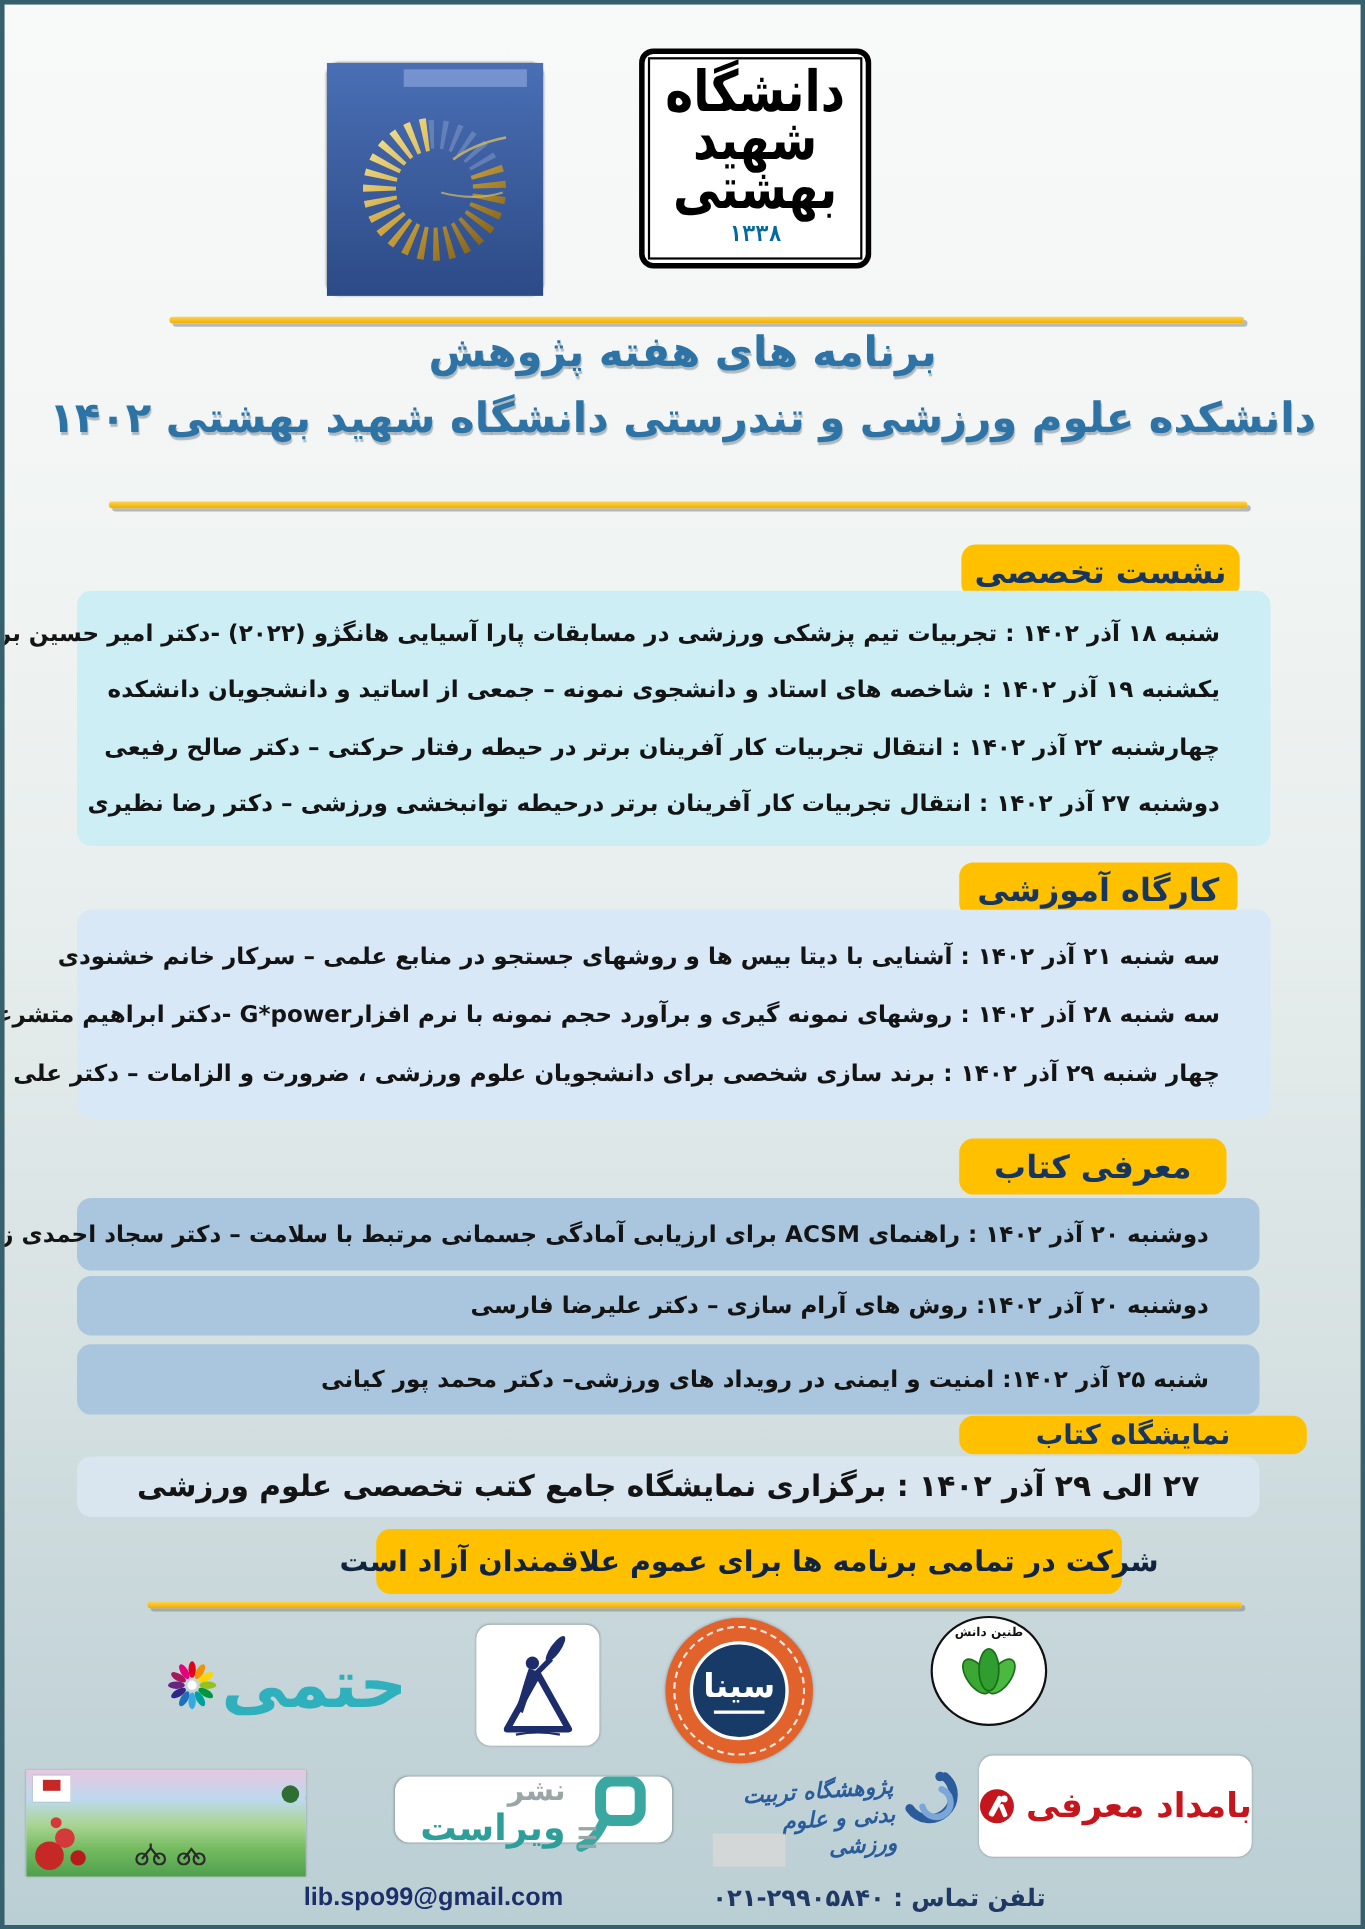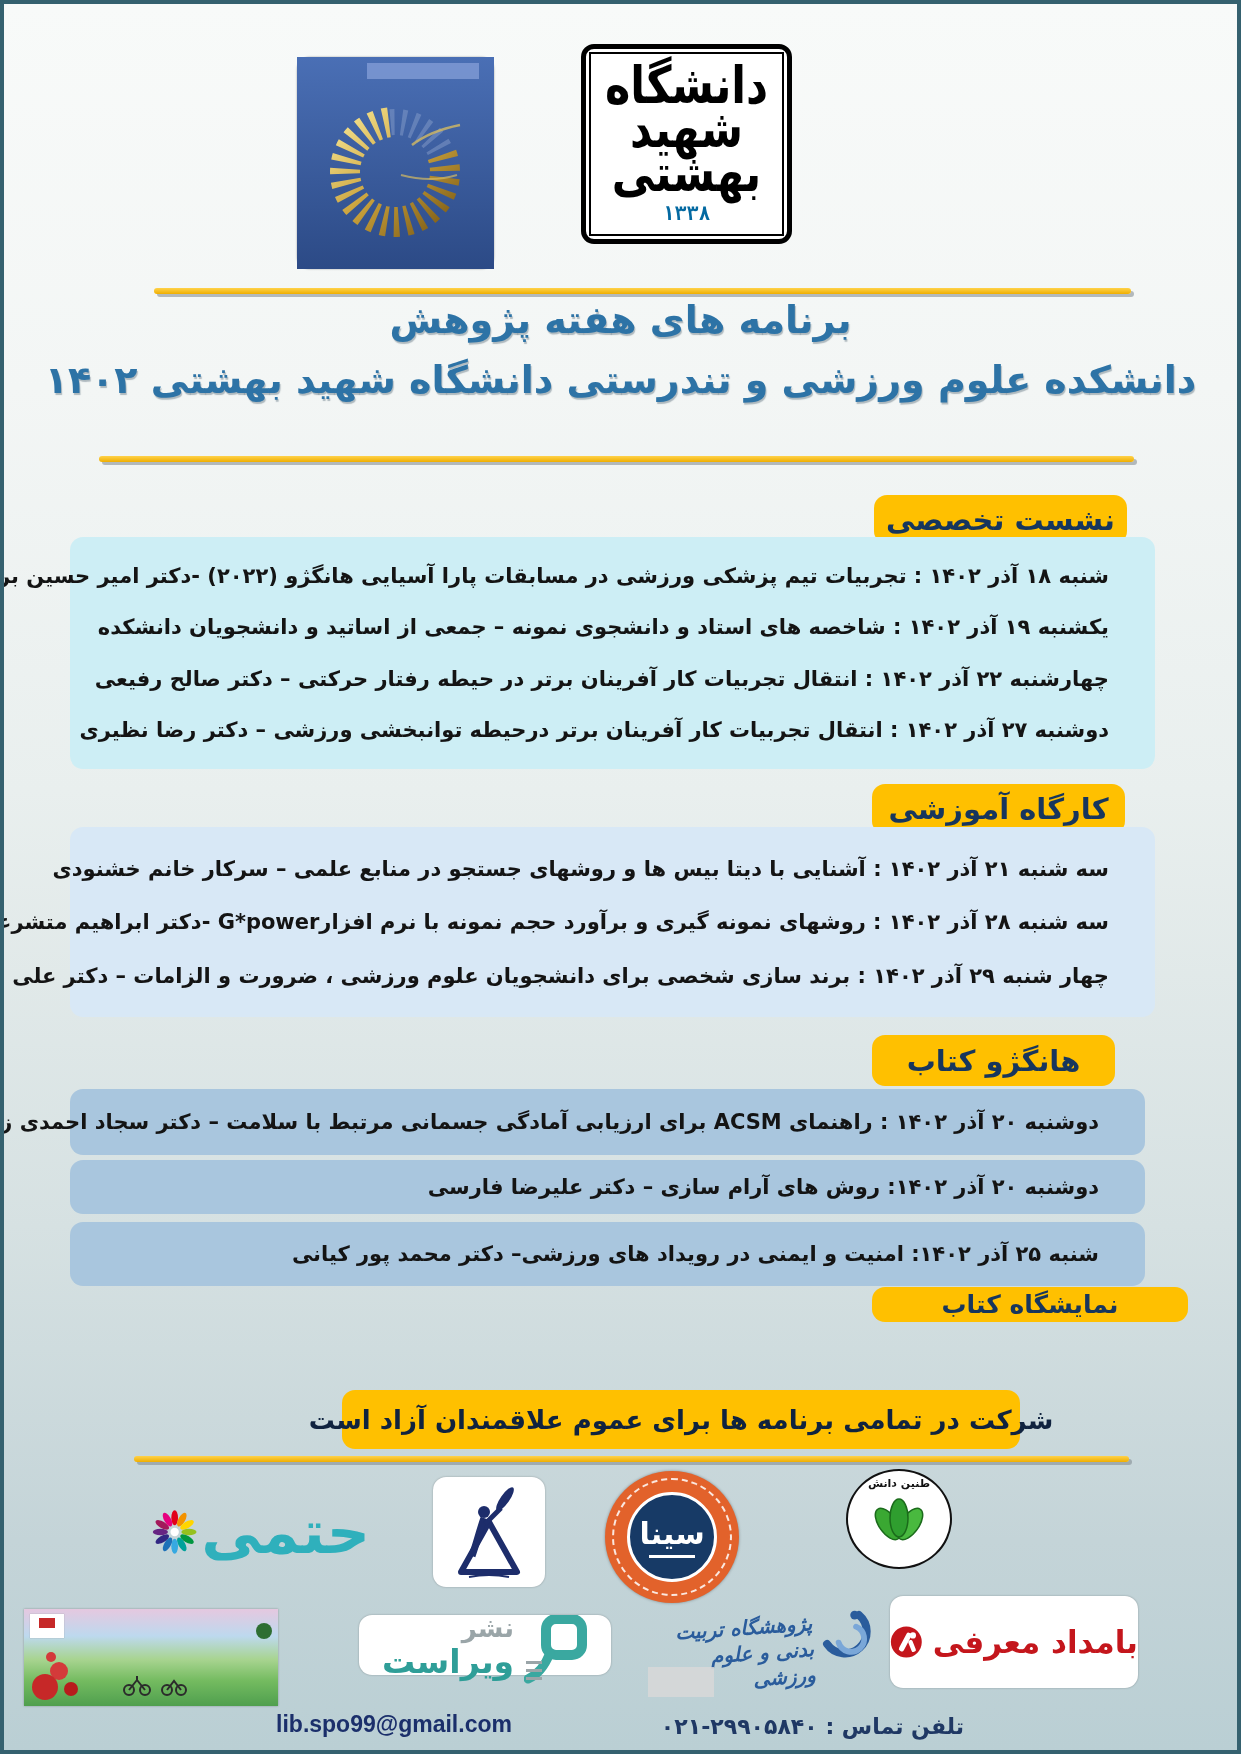--- a/index.html
+++ b/index.html
@@ -75,21 +75,21 @@
   .v-noshr{color:#9AA5A8;font-size:26px;font-weight:bold;letter-spacing:8px;}
   .v-virast{color:#2F9E98;font-size:33px;font-weight:bold;margin-top:4px;}
   .ssri{left:638px;top:1598px;width:230px;height:95px;position:absolute;}
   .ssri-text{position:absolute;right:58px;top:14px;width:172px;direction:rtl;text-align:right;color:#2A5C9C;font-weight:bold;font-style:italic;font-size:20px;line-height:26px;transform:rotate(-4deg);}
   .ssri-chip{position:absolute;left:6px;bottom:0;width:66px;height:30px;background:#d8d8d8;opacity:.85;}
   .bamdad{left:886px;top:1592px;width:248px;height:92px;background:#fff;display:flex;align-items:center;justify-content:center;gap:10px;box-shadow:0 0 2px rgba(0,0,0,.3);}
   .bamdad-word{color:#C4161C;font-weight:bold;font-size:31px;direction:rtl;white-space:nowrap;}
 
   
   .email{left:240px;top:1707px;width:300px;text-align:center;color:#1B2F6B;font-weight:bold;font-size:23px;font-family:"Liberation Sans",sans-serif;}
-  .phone{left:630px;top:1710px;width:330px;text-align:right;color:#1F3864;font-weight:bold;font-size:22px;direction:rtl;white-space:nowrap;}
+  .phone{left:630px;top:1710px;width:330px;text-align:center;color:#1F3864;font-weight:bold;font-size:22px;direction:rtl;white-space:nowrap;}
 </style>
 </head>
 <body>
 
 <div class="page">
 
   <div class="abs festival-logo">
     <svg width="197" height="212" viewBox="0 0 197 212">
       <defs>
         <linearGradient id="gBlue" gradientUnits="userSpaceOnUse" x1="0" y1="0" x2="0" y2="212">
@@ -139,32 +139,35 @@
     <div class="row">دوشنبه ۲۷ آذر ۱۴۰۲ : انتقال تجربیات کار آفرینان برتر درحیطه توانبخشی ورزشی – دکتر رضا نظیری</div>
   </div>
 
   <div class="abs sec sec2">کارگاه آموزشی</div>
   <div class="abs block block2">
     <div class="row">سه شنبه ۲۱ آذر ۱۴۰۲ : آشنایی با دیتا بیس ها و روشهای جستجو در منابع علمی – سرکار خانم خشنودی</div>
     <div class="row">سه شنبه ۲۸ آذر ۱۴۰۲ : روشهای نمونه گیری و برآورد حجم نمونه با نرم افزارG*power -دکتر ابراهیم متشرعی</div>
     <div class="row">چهار شنبه ۲۹ آذر ۱۴۰۲ : برند سازی شخصی برای دانشجویان علوم ورزشی ، ضرورت و الزامات – دکتر علی افروزه</div>
   </div>
 
-  <div class="abs sec sec3">هانگژو کتاب</div>
+  <div class="abs sec sec3">معرفی کتاب</div>
   <div class="abs block block3a">
     <div class="row">دوشنبه ۲۰ آذر ۱۴۰۲ : راهنمای ACSM  برای ارزیابی آمادگی جسمانی مرتبط با سلامت – دکتر سجاد احمدی زاد</div>
   </div>
   <div class="abs block block3b">
     <div class="row">دوشنبه ۲۰ آذر ۱۴۰۲:  روش های آرام سازی – دکتر علیرضا فارسی</div>
   </div>
   <div class="abs block block3c">
     <div class="row">شنبه ۲۵ آذر ۱۴۰۲:  امنیت و ایمنی در رویداد های ورزشی– دکتر محمد پور کیانی</div>
   </div>
 
   <div class="abs sec sec4">نمایشگاه کتاب</div>
+  <div class="abs block block4">
+    <div class="row">۲۷ الی ۲۹ آذر ۱۴۰۲ : برگزاری نمایشگاه جامع کتب تخصصی علوم ورزشی</div>
+  </div>
 
   <div class="abs notice">شرکت در تمامی  برنامه ها برای عموم علاقمندان آزاد است</div>
 
   <div class="abs rule rule3"></div>
 
   <div class="abs hatmi">
     <svg width="58" height="58" viewBox="0 0 54 54">
       <g>
           <ellipse cx="27" cy="10" rx="4" ry="9" fill="#e2001a"></ellipse>
         </g>

